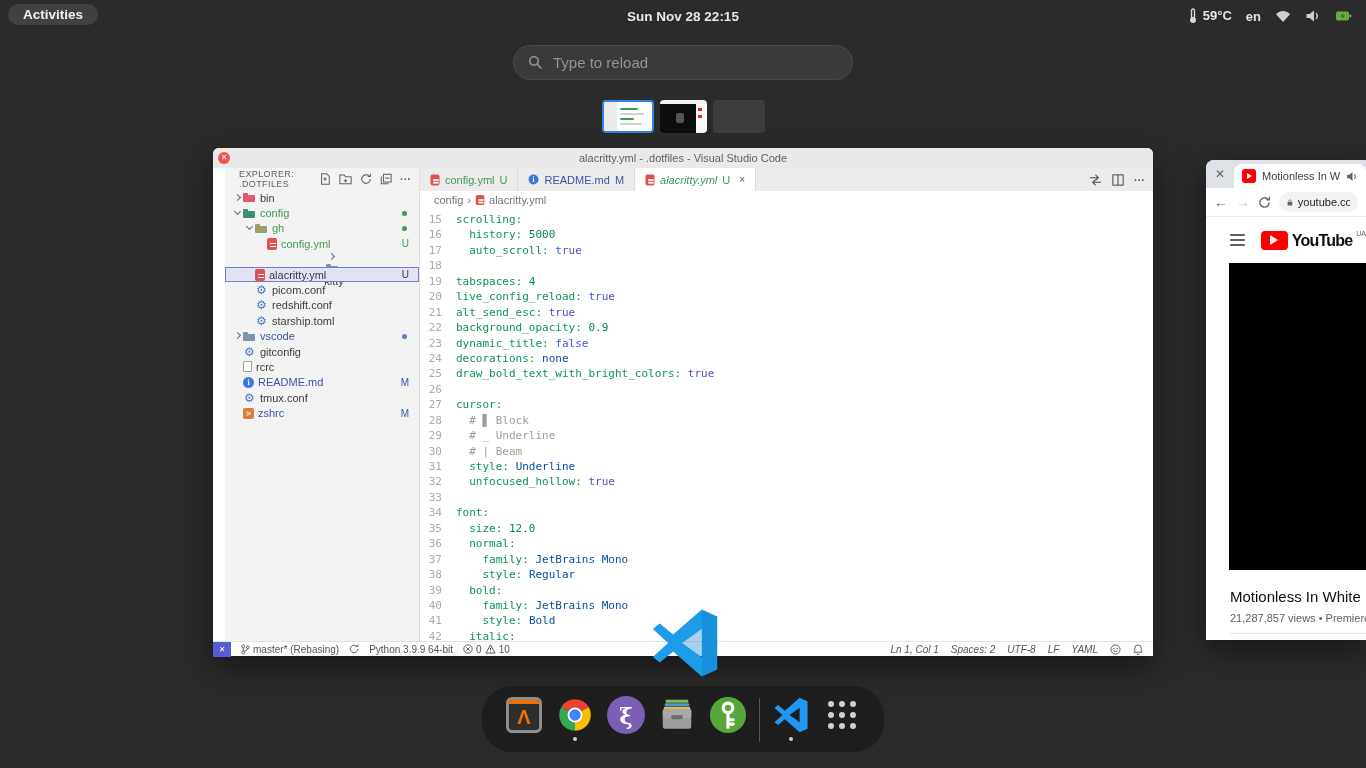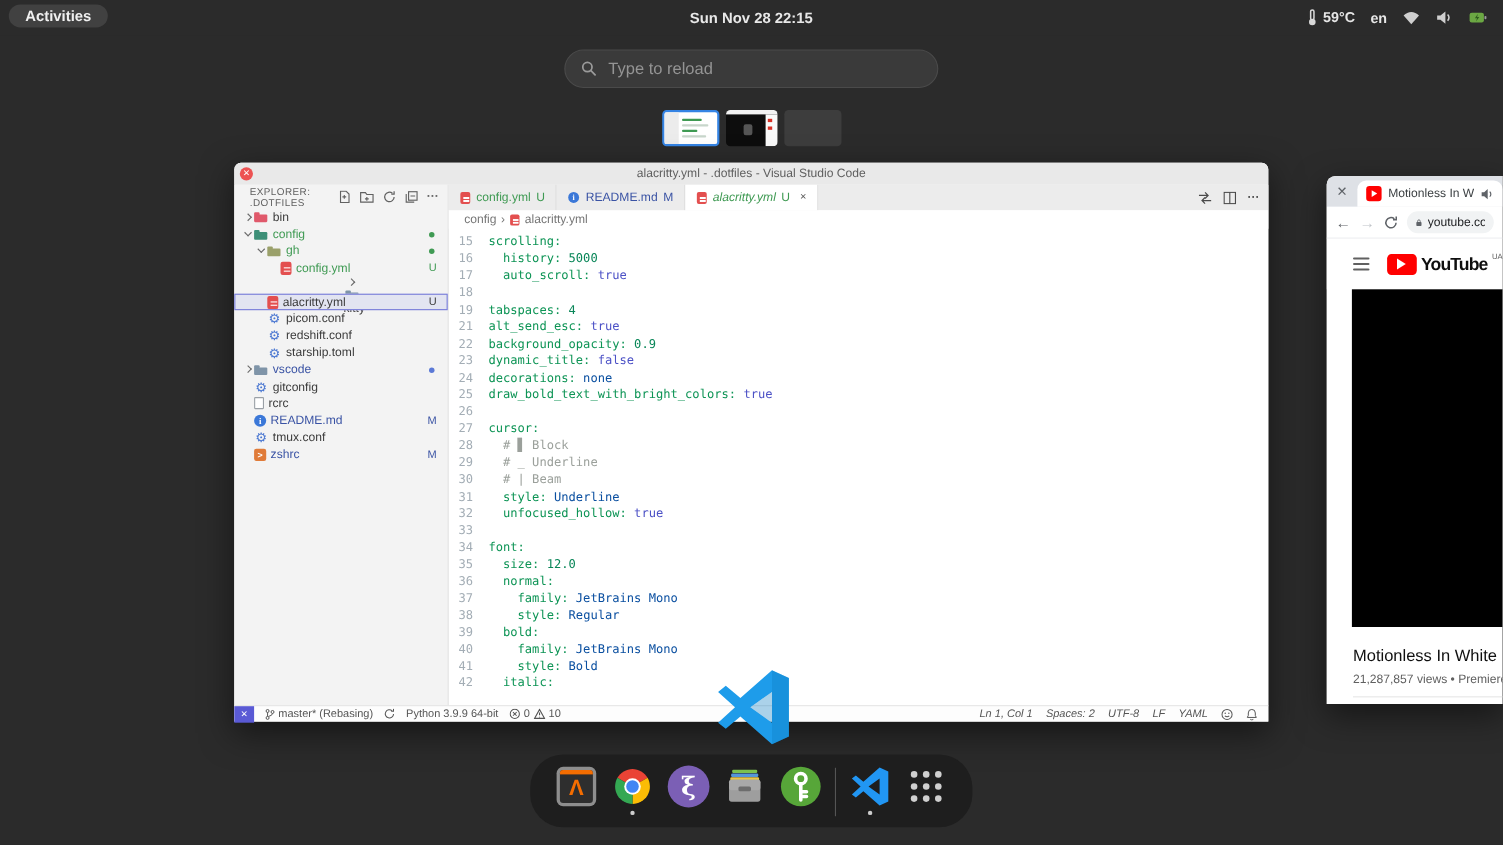--- a/index.html
+++ b/index.html
@@ -34,21 +34,21 @@
   .ws2 .fig { position:absolute; left:16px; top:13px; width:8px; height:10px; background:#555; border-radius:2px; }
   .ws3 { width:52px; background:#3d3d3d; }
 
   
   #vscode { position:absolute; left:213px; top:148px; width:940px; height:508px; background:#fff;
     border-radius:6px 6px 0 0; box-shadow:0 10px 30px rgba(0,0,0,.5); font-size:11px; color:#3b3b3b; }
   #vs-titlebar { height:20px; background:#e9e9e9; border-radius:6px 6px 0 0; position:relative;
     display:flex; align-items:center; justify-content:center; font-size:11px; color:#5f5f5f; }
   #vs-close { position:absolute; left:5px; top:4px; width:12px; height:12px; border-radius:50%;
     background:#ed5353; color:#fff; font-size:8px; line-height:12px; text-align:center; cursor:pointer; }
-  #vs-body { display:flex; height:473px; }
+  #vs-body { display:flex; height:473px;padding-left:12px; }
   #vs-sidebar { width:195px; background:#f3f3f3; border-right:1px solid #e0e0e0; }
   #expl-head { height:22px; display:flex; align-items:center; padding:0 8px 0 14px; }
   #expl-head .ttl { font-size:9px; letter-spacing:.4px; color:#5f5f5f; flex:1; }
   #expl-head .acts { display:flex; gap:8px; align-items:center; color:#616161; }
   .tree-row { height:15.4px; display:flex; align-items:center; cursor:pointer; position:relative; }
   .tree-row .lbl { margin-left:4px; white-space:nowrap; }
   .tree-row .badge { margin-left:auto; margin-right:10px; font-size:10px; }
   .tree-row .gitdot { margin-left:auto; margin-right:12px; width:5px; height:5px; border-radius:50%; }
   .tree-row.sel { background:#e2e4f1; outline:1px solid #777bd9; outline-offset:-1px; }
   .chev { width:10px; height:10px; flex:none; position:relative; }
@@ -354,20 +354,21 @@
         <span>›</span>
         <span class="ic ic-yaml" style="transform:scale(.85)"></span>
         <span>alacritty.yml</span>
       </div>
       <div id="code">
           <div class="cl"><span class="ln">15</span><span><span class="sg-k">scrolling:</span></span></div>
           <div class="cl"><span class="ln">16</span><span><span class="sg-t">  </span><span class="sg-k">history:</span><span class="sg-t"> </span><span class="sg-n">5000</span></span></div>
           <div class="cl"><span class="ln">17</span><span><span class="sg-t">  </span><span class="sg-k">auto_scroll:</span><span class="sg-t"> </span><span class="sg-b">true</span></span></div>
           <div class="cl"><span class="ln">18</span><span></span></div>
           <div class="cl"><span class="ln">19</span><span><span class="sg-k">tabspaces:</span><span class="sg-t"> </span><span class="sg-n">4</span></span></div>
+          <div class="cl"><span class="ln">20</span><span><span class="sg-k">live_config_reload:</span><span class="sg-t"> </span><span class="sg-b">true</span></span></div>
           <div class="cl"><span class="ln">21</span><span><span class="sg-k">alt_send_esc:</span><span class="sg-t"> </span><span class="sg-b">true</span></span></div>
           <div class="cl"><span class="ln">22</span><span><span class="sg-k">background_opacity:</span><span class="sg-t"> </span><span class="sg-n">0.9</span></span></div>
           <div class="cl"><span class="ln">23</span><span><span class="sg-k">dynamic_title:</span><span class="sg-t"> </span><span class="sg-b">false</span></span></div>
           <div class="cl"><span class="ln">24</span><span><span class="sg-k">decorations:</span><span class="sg-t"> </span><span class="sg-s">none</span></span></div>
           <div class="cl"><span class="ln">25</span><span><span class="sg-k">draw_bold_text_with_bright_colors:</span><span class="sg-t"> </span><span class="sg-b">true</span></span></div>
           <div class="cl"><span class="ln">26</span><span></span></div>
           <div class="cl"><span class="ln">27</span><span><span class="sg-k">cursor:</span></span></div>
           <div class="cl"><span class="ln">28</span><span><span class="sg-t">  </span><span class="sg-c"># ▋ Block</span></span></div>
           <div class="cl"><span class="ln">29</span><span><span class="sg-t">  </span><span class="sg-c"># _ Underline</span></span></div>
           <div class="cl"><span class="ln">30</span><span><span class="sg-t">  </span><span class="sg-c"># | Beam</span></span></div>

